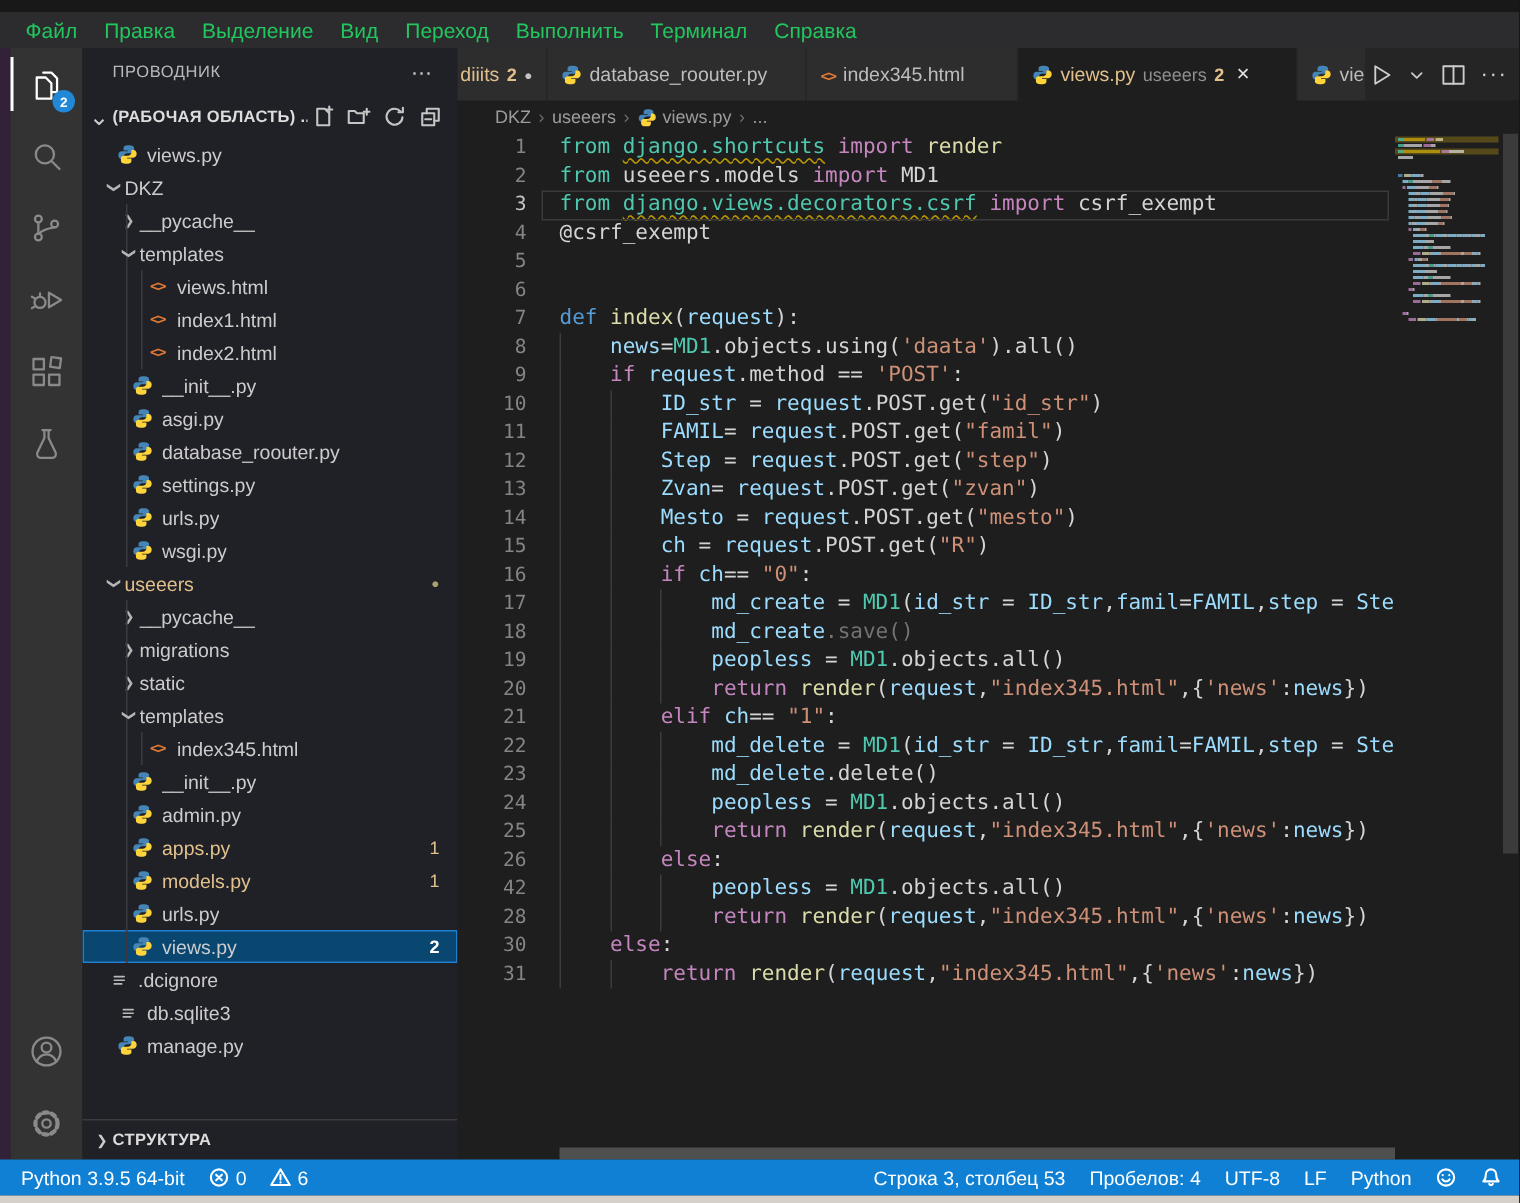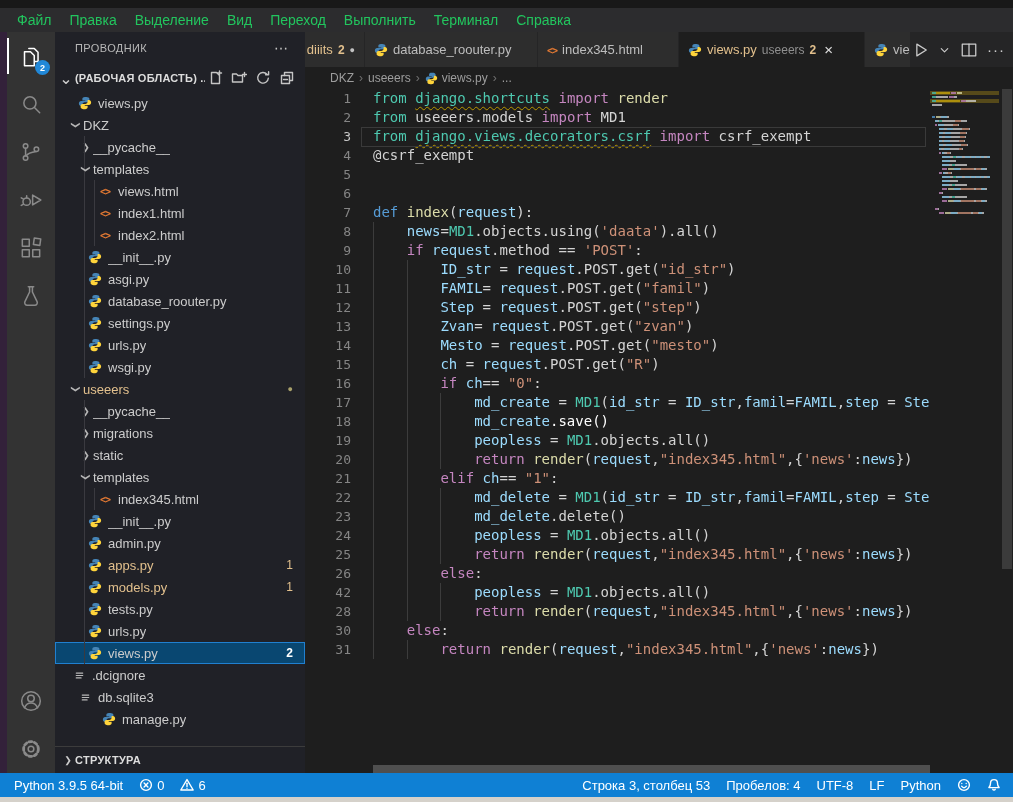--- a/index.html
+++ b/index.html
@@ -380,30 +380,20 @@
           <span class="rbadge">1</span>
         </div>
         <div class="tree-row" style="padding-left: 32px;">
           <span class="tguide" style="left: 29px;"></span>
           <span class="ficon">
             <svg width="14" height="14" viewBox="0 0 16 16">
               <path fill="#4584b6" d="M7.9 1C6.2 1 5 1.8 5 3.1V5h3.3v.6H3.5C2.1 5.6 1 6.8 1 8.5S2.1 11.4 3.5 11.4H5V9.7C5 8.2 6.3 7 7.8 7h3.2c1.1 0 2-.9 2-2V3.1C13 1.8 11.3 1 9.6 1z"></path>
               <path fill="#ffd43b" d="M8.1 15c1.7 0 2.9-.8 2.9-2.1V11H7.7v-.6h4.8c1.4 0 2.5-1.2 2.5-2.9S13.9 4.6 12.5 4.6H11v1.7C11 7.8 9.7 9 8.2 9H5c-1.1 0-2 .9-2 2v1.9C3 14.2 4.7 15 6.4 15z"></path>
             </svg>
           </span>
-          <span class="lbl">tests.py</span>
-        </div>
-        <div class="tree-row" style="padding-left: 32px;">
-          <span class="tguide" style="left: 29px;"></span>
-          <span class="ficon">
-            <svg width="14" height="14" viewBox="0 0 16 16">
-              <path fill="#4584b6" d="M7.9 1C6.2 1 5 1.8 5 3.1V5h3.3v.6H3.5C2.1 5.6 1 6.8 1 8.5S2.1 11.4 3.5 11.4H5V9.7C5 8.2 6.3 7 7.8 7h3.2c1.1 0 2-.9 2-2V3.1C13 1.8 11.3 1 9.6 1z"></path>
-              <path fill="#ffd43b" d="M8.1 15c1.7 0 2.9-.8 2.9-2.1V11H7.7v-.6h4.8c1.4 0 2.5-1.2 2.5-2.9S13.9 4.6 12.5 4.6H11v1.7C11 7.8 9.7 9 8.2 9H5c-1.1 0-2 .9-2 2v1.9C3 14.2 4.7 15 6.4 15z"></path>
-            </svg>
-          </span>
           <span class="lbl">urls.py</span>
         </div>
         <div class="tree-row sel" style="padding-left: 32px;">
           <span class="tguide" style="left: 29px;"></span>
           <span class="ficon">
             <svg width="14" height="14" viewBox="0 0 16 16">
               <path fill="#4584b6" d="M7.9 1C6.2 1 5 1.8 5 3.1V5h3.3v.6H3.5C2.1 5.6 1 6.8 1 8.5S2.1 11.4 3.5 11.4H5V9.7C5 8.2 6.3 7 7.8 7h3.2c1.1 0 2-.9 2-2V3.1C13 1.8 11.3 1 9.6 1z"></path>
               <path fill="#ffd43b" d="M8.1 15c1.7 0 2.9-.8 2.9-2.1V11H7.7v-.6h4.8c1.4 0 2.5-1.2 2.5-2.9S13.9 4.6 12.5 4.6H11v1.7C11 7.8 9.7 9 8.2 9H5c-1.1 0-2 .9-2 2v1.9C3 14.2 4.7 15 6.4 15z"></path>
             </svg>
           </span>
@@ -419,21 +409,21 @@
           <span class="lbl">.dcignore</span>
         </div>
         <div class="tree-row" style="padding-left: 22px;">
           <span class="ficon">
             <svg width="13" height="13" viewBox="0 0 16 13" fill="none" stroke="#b9b9b9" stroke-width="1.4" stroke-linecap="round" stroke-linejoin="round">
               <path d="M4 3.5h8M4 6.5h8M4 9.5h6"></path>
             </svg>
           </span>
           <span class="lbl">db.sqlite3</span>
         </div>
-        <div class="tree-row" style="padding-left: 22px; margin-left: 24px;">
+        <div class="tree-row" style="padding-left: 22px;">
           <span class="ficon">
             <svg width="14" height="14" viewBox="0 0 16 16">
               <path fill="#4584b6" d="M7.9 1C6.2 1 5 1.8 5 3.1V5h3.3v.6H3.5C2.1 5.6 1 6.8 1 8.5S2.1 11.4 3.5 11.4H5V9.7C5 8.2 6.3 7 7.8 7h3.2c1.1 0 2-.9 2-2V3.1C13 1.8 11.3 1 9.6 1z"></path>
               <path fill="#ffd43b" d="M8.1 15c1.7 0 2.9-.8 2.9-2.1V11H7.7v-.6h4.8c1.4 0 2.5-1.2 2.5-2.9S13.9 4.6 12.5 4.6H11v1.7C11 7.8 9.7 9 8.2 9H5c-1.1 0-2 .9-2 2v1.9C3 14.2 4.7 15 6.4 15z"></path>
             </svg>
           </span>
           <span class="lbl">manage.py</span>
         </div>
       </div>
     <div id="sb-bottom">
@@ -614,21 +604,21 @@
             <span class="cguide" style="left: 101.7px;"></span>
             <span class="cguide" style="left: 135.4px;"></span>
             <span class="cnum">17</span>
             <span class="ctext"><span style="color: rgb(212, 212, 212);">            </span><span style="color: rgb(156, 220, 254);">md_create</span><span style="color: rgb(212, 212, 212);"> = </span><span style="color: rgb(78, 201, 176);">MD1</span><span style="color: rgb(212, 212, 212);">(</span><span style="color: rgb(156, 220, 254);">id_str</span><span style="color: rgb(212, 212, 212);"> = </span><span style="color: rgb(156, 220, 254);">ID_str</span><span style="color: rgb(212, 212, 212);">,</span><span style="color: rgb(156, 220, 254);">famil</span><span style="color: rgb(212, 212, 212);">=</span><span style="color: rgb(156, 220, 254);">FAMIL</span><span style="color: rgb(212, 212, 212);">,</span><span style="color: rgb(156, 220, 254);">step</span><span style="color: rgb(212, 212, 212);"> = </span><span style="color: rgb(156, 220, 254);">Ste</span></span>
           </div>
           <div class="cline">
             <span class="cguide" style="left: 68px;"></span>
             <span class="cguide" style="left: 101.7px;"></span>
             <span class="cguide" style="left: 135.4px;"></span>
             <span class="cnum">18</span>
-            <span class="ctext"><span style="color: rgb(212, 212, 212);">            </span><span style="color: rgb(156, 220, 254);">md_create</span><span style="color: #ffffff;">.save()</span></span>
+            <span class="ctext"><span style="color: rgb(212, 212, 212);">            </span><span style="color: rgb(156, 220, 254);">md_create</span><span style="color: #737373;">.save()</span></span>
           </div>
           <div class="cline">
             <span class="cguide" style="left: 68px;"></span>
             <span class="cguide" style="left: 101.7px;"></span>
             <span class="cguide" style="left: 135.4px;"></span>
             <span class="cnum">19</span>
             <span class="ctext"><span style="color: rgb(212, 212, 212);">            </span><span style="color: rgb(156, 220, 254);">peopless</span><span style="color: rgb(212, 212, 212);"> = </span><span style="color: rgb(78, 201, 176);">MD1</span><span style="color: rgb(212, 212, 212);">.objects.all()</span></span>
           </div>
           <div class="cline">
             <span class="cguide" style="left: 68px;"></span>

